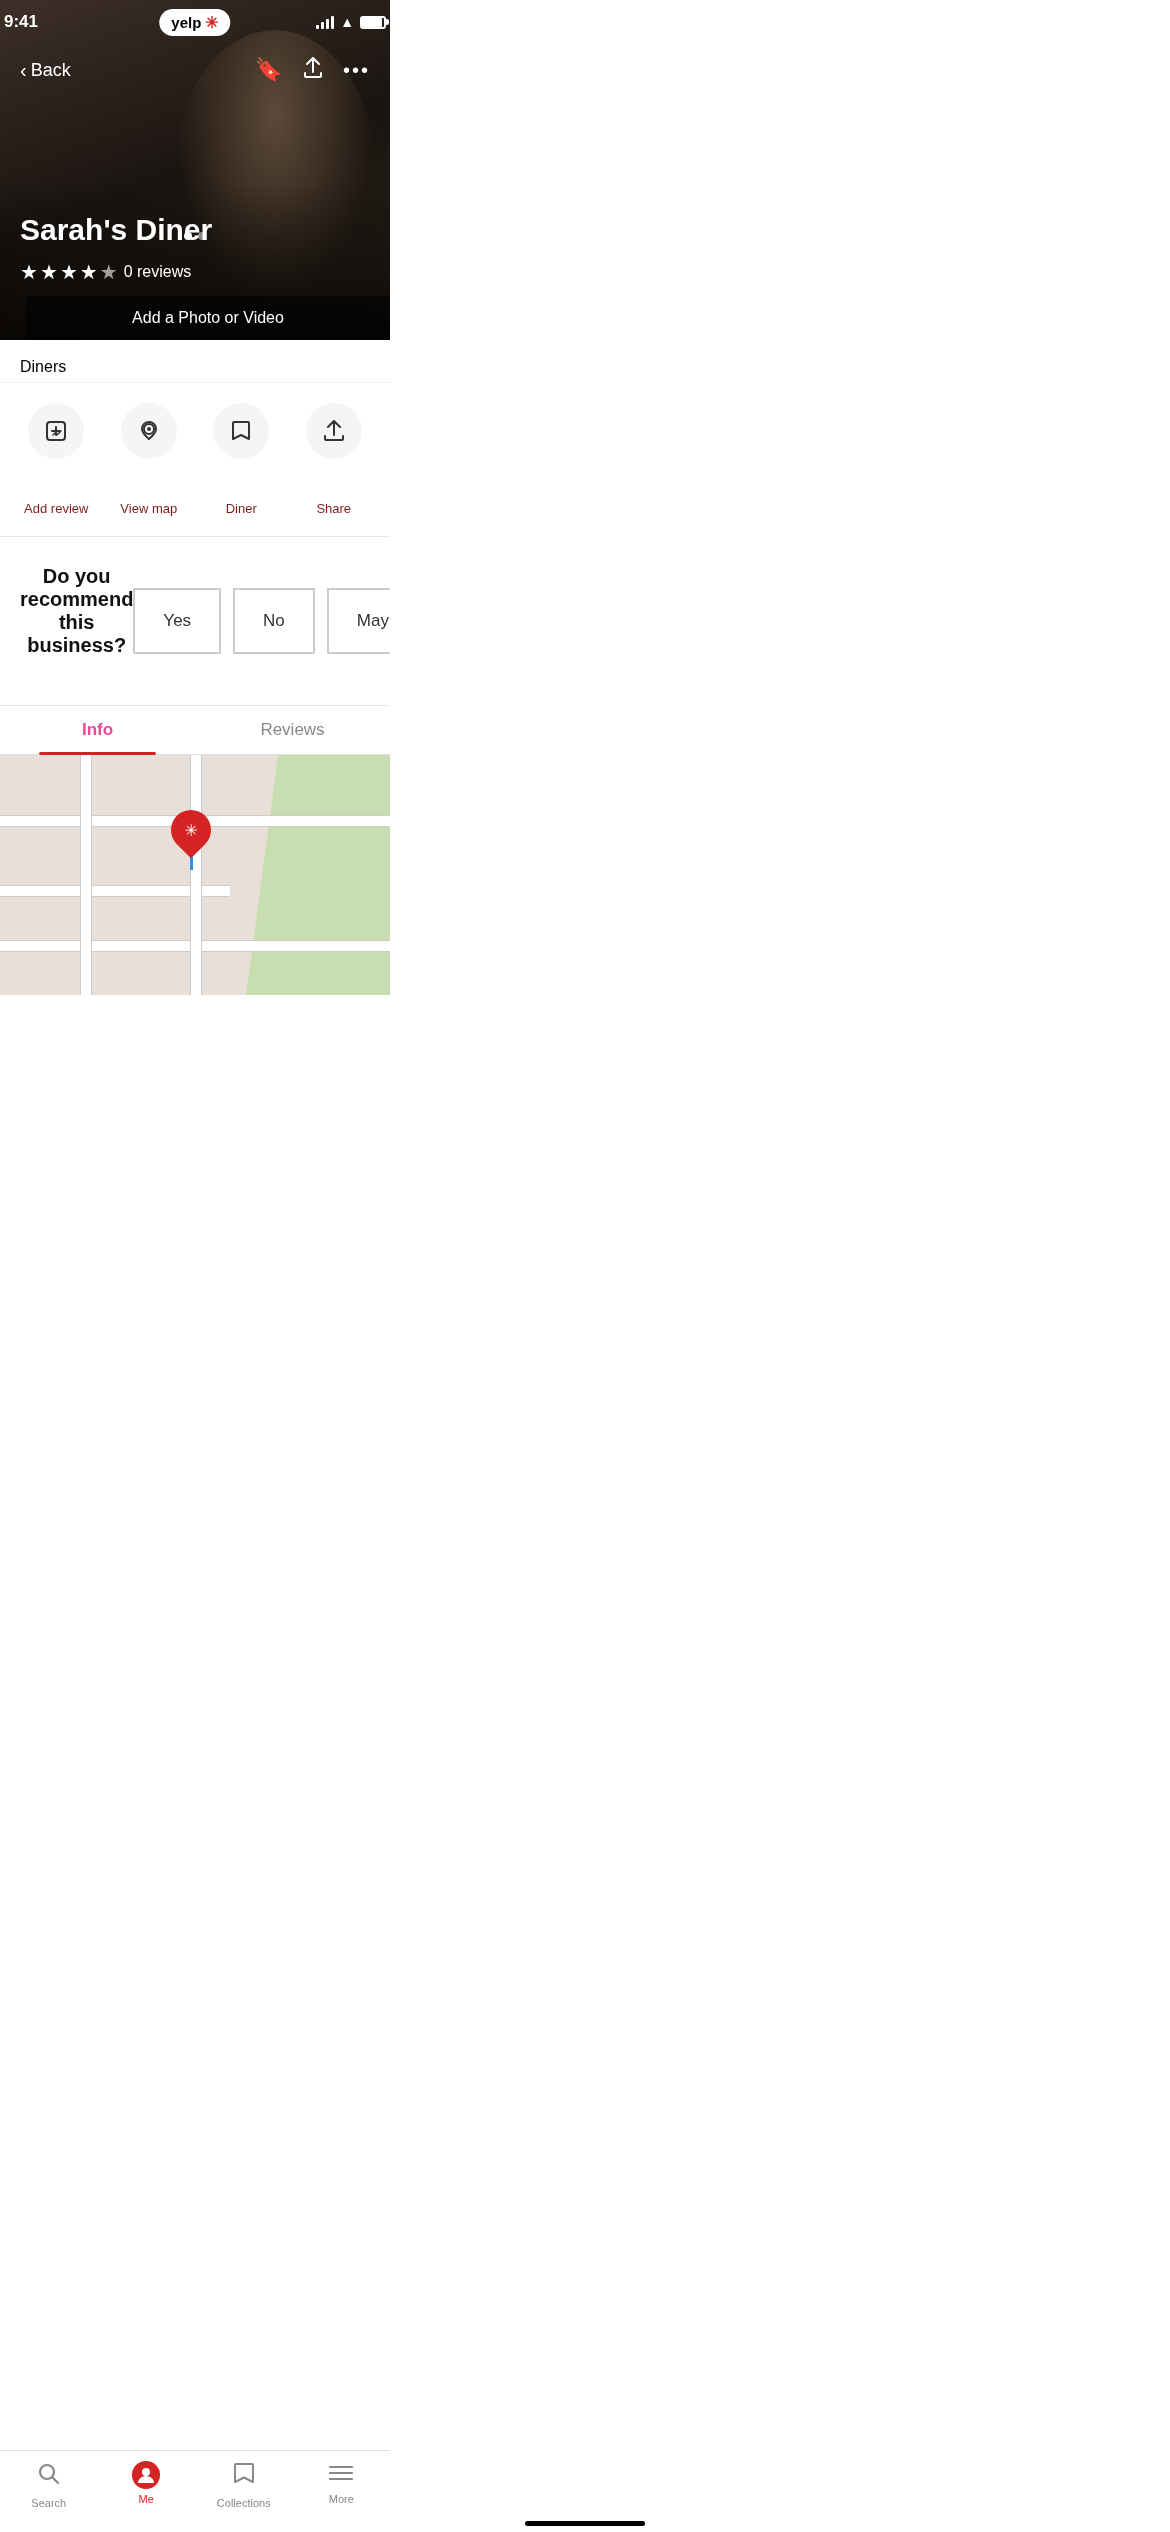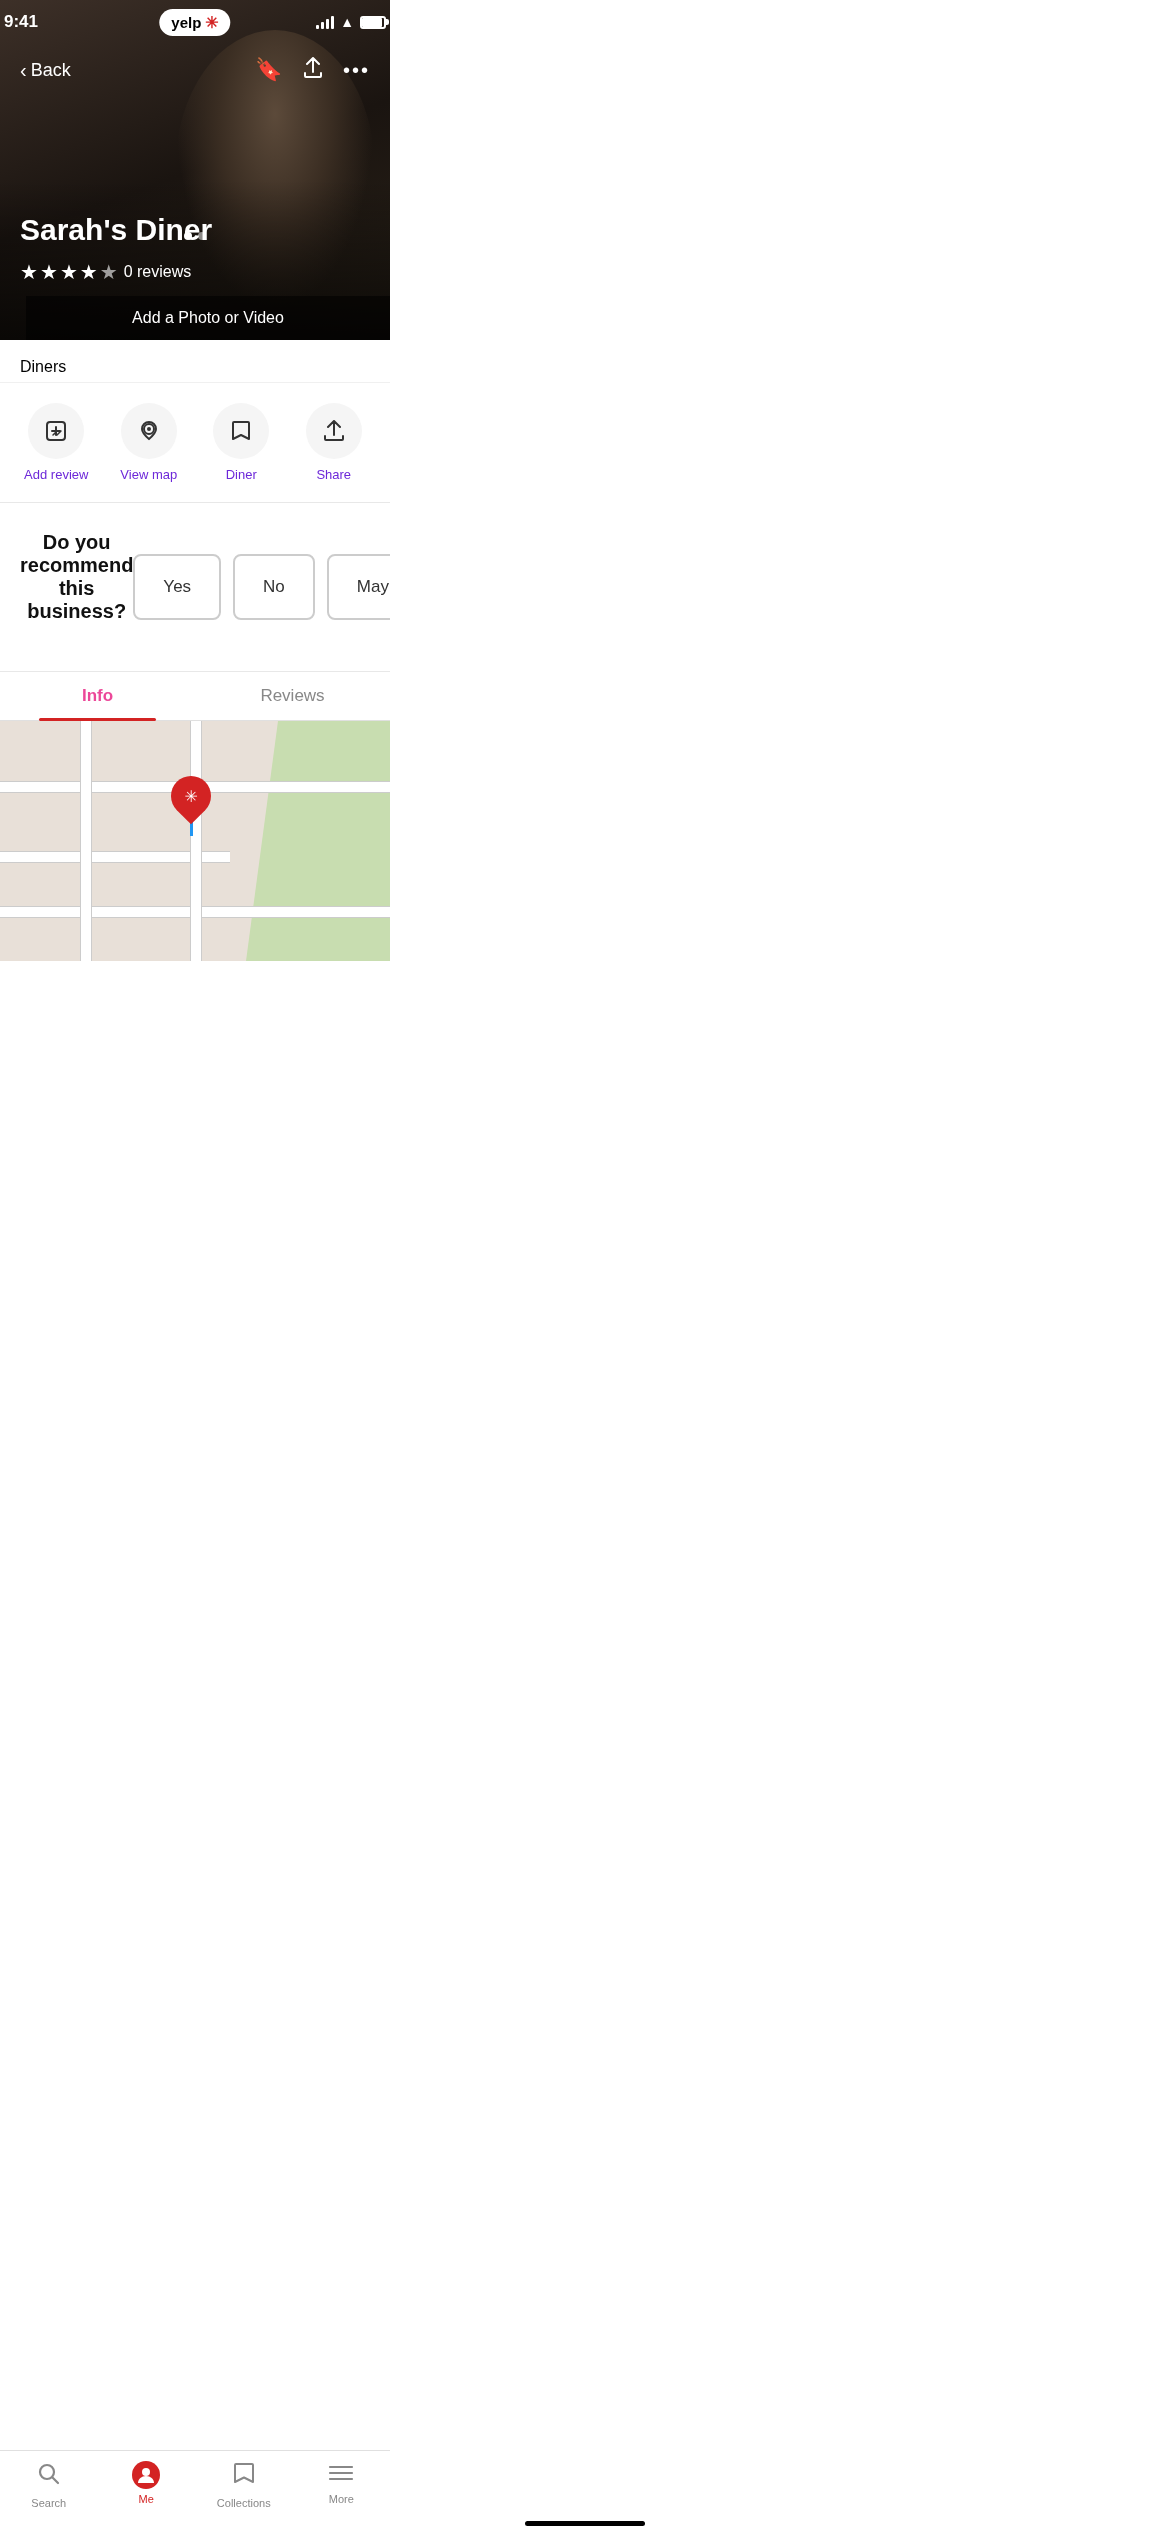--- a/index.html
+++ b/index.html
@@ -269,22 +269,23 @@
       height: 56px;
       border-radius: 50%;
       background: #f5f5f5;
       display: flex;
       align-items: center;
       justify-content: center;
       font-size: 22px;
     }
     .action-label {
       font-size: 13px;
-      color: #6d28d9;
+      color: #7f1d1d;
       text-align: center;
+      margin-top: 34px;
     }
 
     
     .recommend-section {
       padding: 28px 20px;
       display: flex;
       flex-direction: row;
       align-items: center;
       border-bottom: 1px solid #e8e8e8;
     }
@@ -294,21 +295,21 @@
       color: #111;
       margin-bottom: 20px;
       text-align: center;
     }
     .recommend-buttons {
       display: flex;
       gap: 12px;
     }
     .recommend-btn {
       border: 2px solid #ccc;
-      border-radius: 8px;
+      border-radius: 0;
       padding: 21px 28px;
       font-size: 17px;
       color: #333;
       background: #fff;
       cursor: pointer;
     }
 
     
     .tabs-row {
       display: flex;

